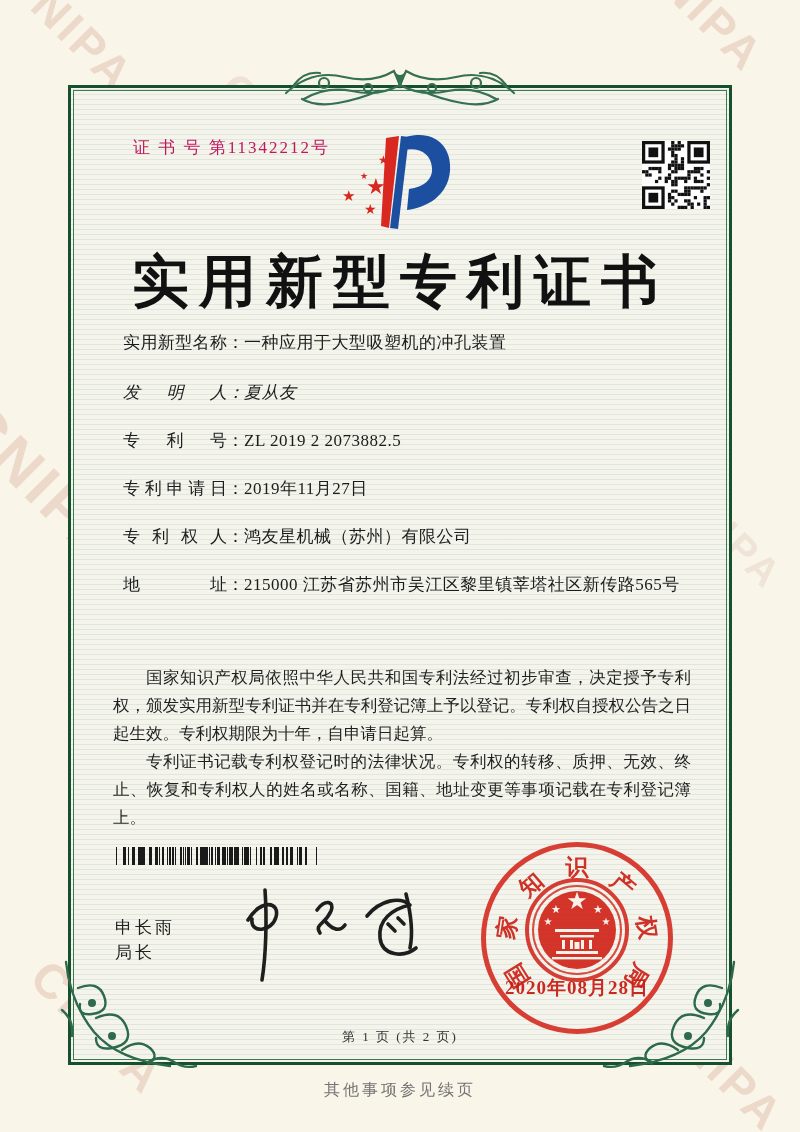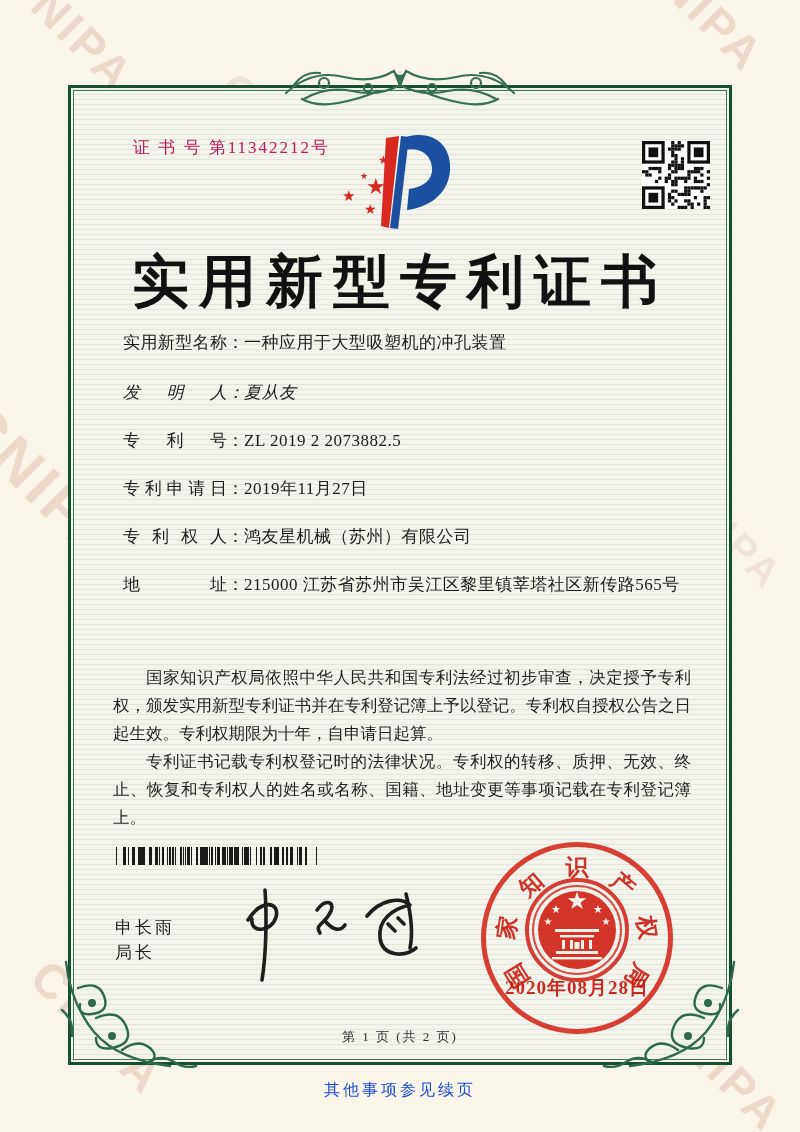--- a/index.html
+++ b/index.html
@@ -37,21 +37,21 @@
   .signer{position:absolute;left:115px;font-size:17px;color:#222;
           font-family:"Liberation Sans","DejaVu Sans",sans-serif;letter-spacing:3px;}
   .signature{position:absolute;left:222px;top:880px;width:215px;height:112px;}
   .seal{position:absolute;left:481px;top:842px;width:192px;height:192px;border-radius:50%;
         border:5px solid rgba(211,37,26,.88);box-sizing:border-box;}
   .seal-ring-text span{font-size:23px;font-weight:bold;color:rgba(203,33,22,.92);
         font-family:"Liberation Serif","DejaVu Serif",serif;}
   .seal-date{position:absolute;left:0;top:128px;width:100%;text-align:center;
         font-size:19px;color:rgba(200,30,20,.95);letter-spacing:1px;font-weight:bold;}
   .page-num{position:absolute;left:0;top:1028px;width:100%;text-align:center;font-size:13px;color:#333;letter-spacing:2px;}
-  .cont-note{position:absolute;left:0;top:1080px;width:100%;text-align:center;font-size:16px;color:#1d4ed8;letter-spacing:3px;}
+  .cont-note{position:absolute;left:0;top:1080px;width:100%;text-align:center;font-size:16px;color:#737373;letter-spacing:3px;}
   .ornament{position:absolute;pointer-events:none;}
 </style>
 </head>
 <body>
 
 <div class="page">
 
   <div class="wm" style="left:-10px;top:0px;font-size:46px;">CNIPA</div>
   <div class="wm" style="left:620px;top:-20px;font-size:46px;">CNIPA</div>
   <div class="wm" style="left:205px;top:110px;font-size:44px;color:rgba(206,160,140,.22);">CNIPA</div>

